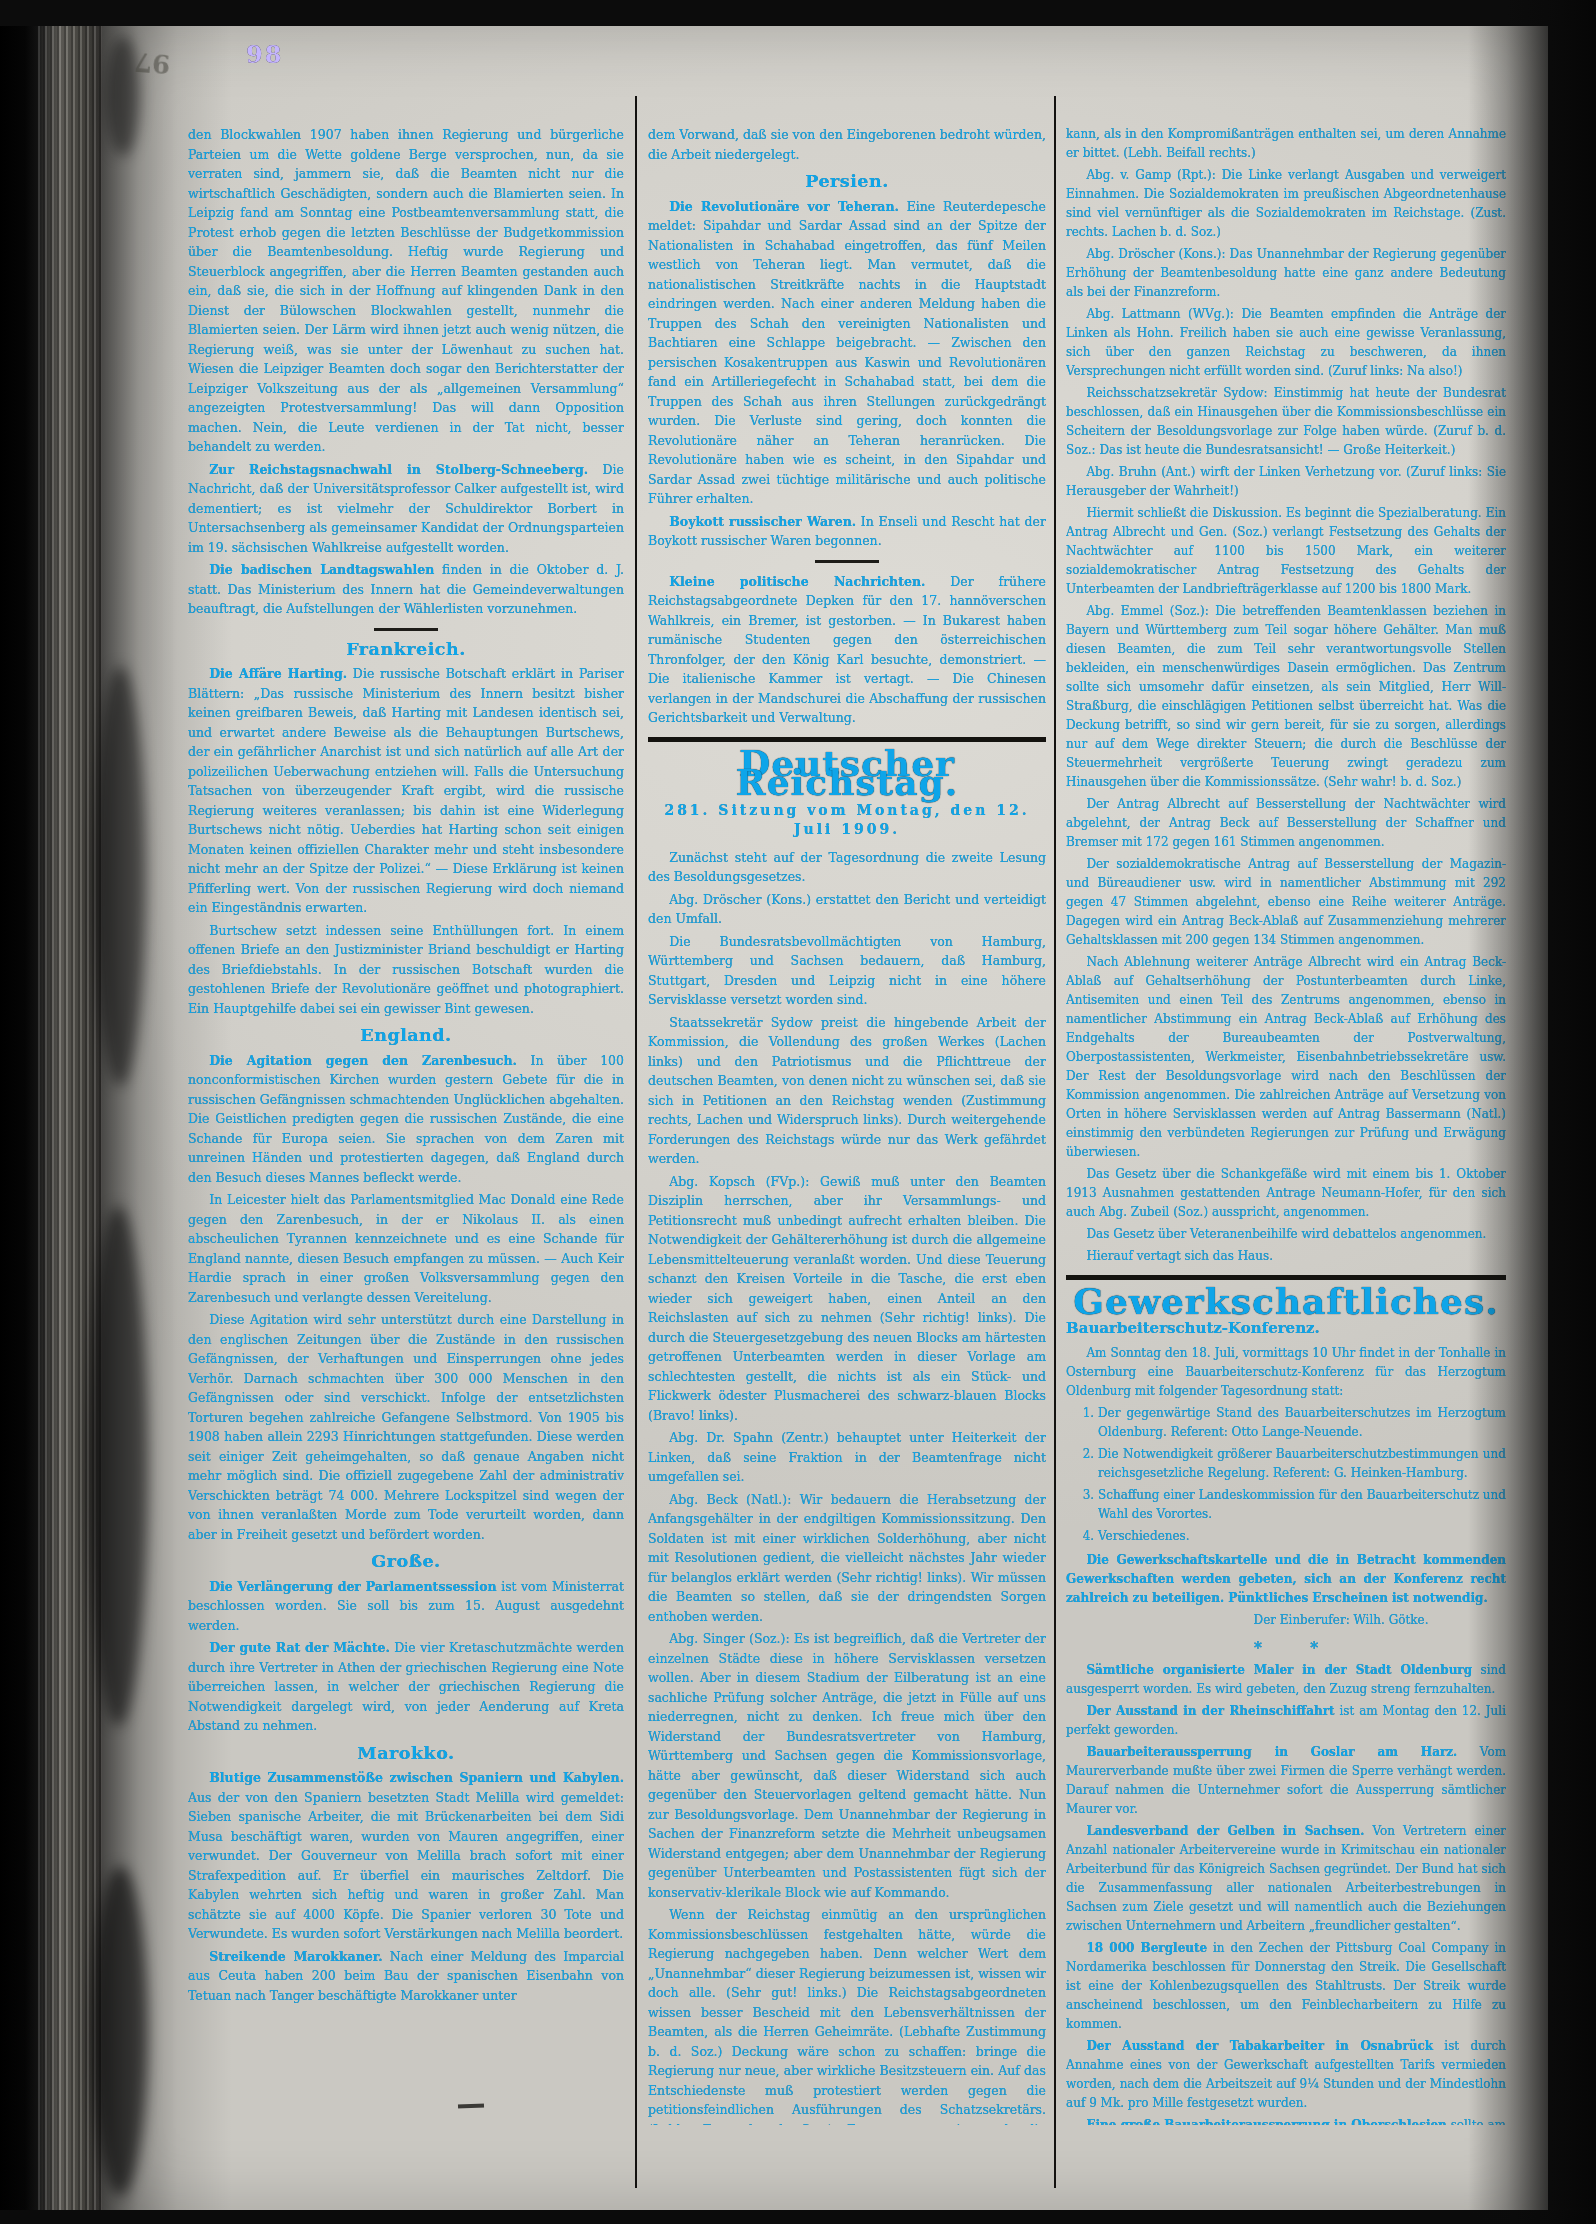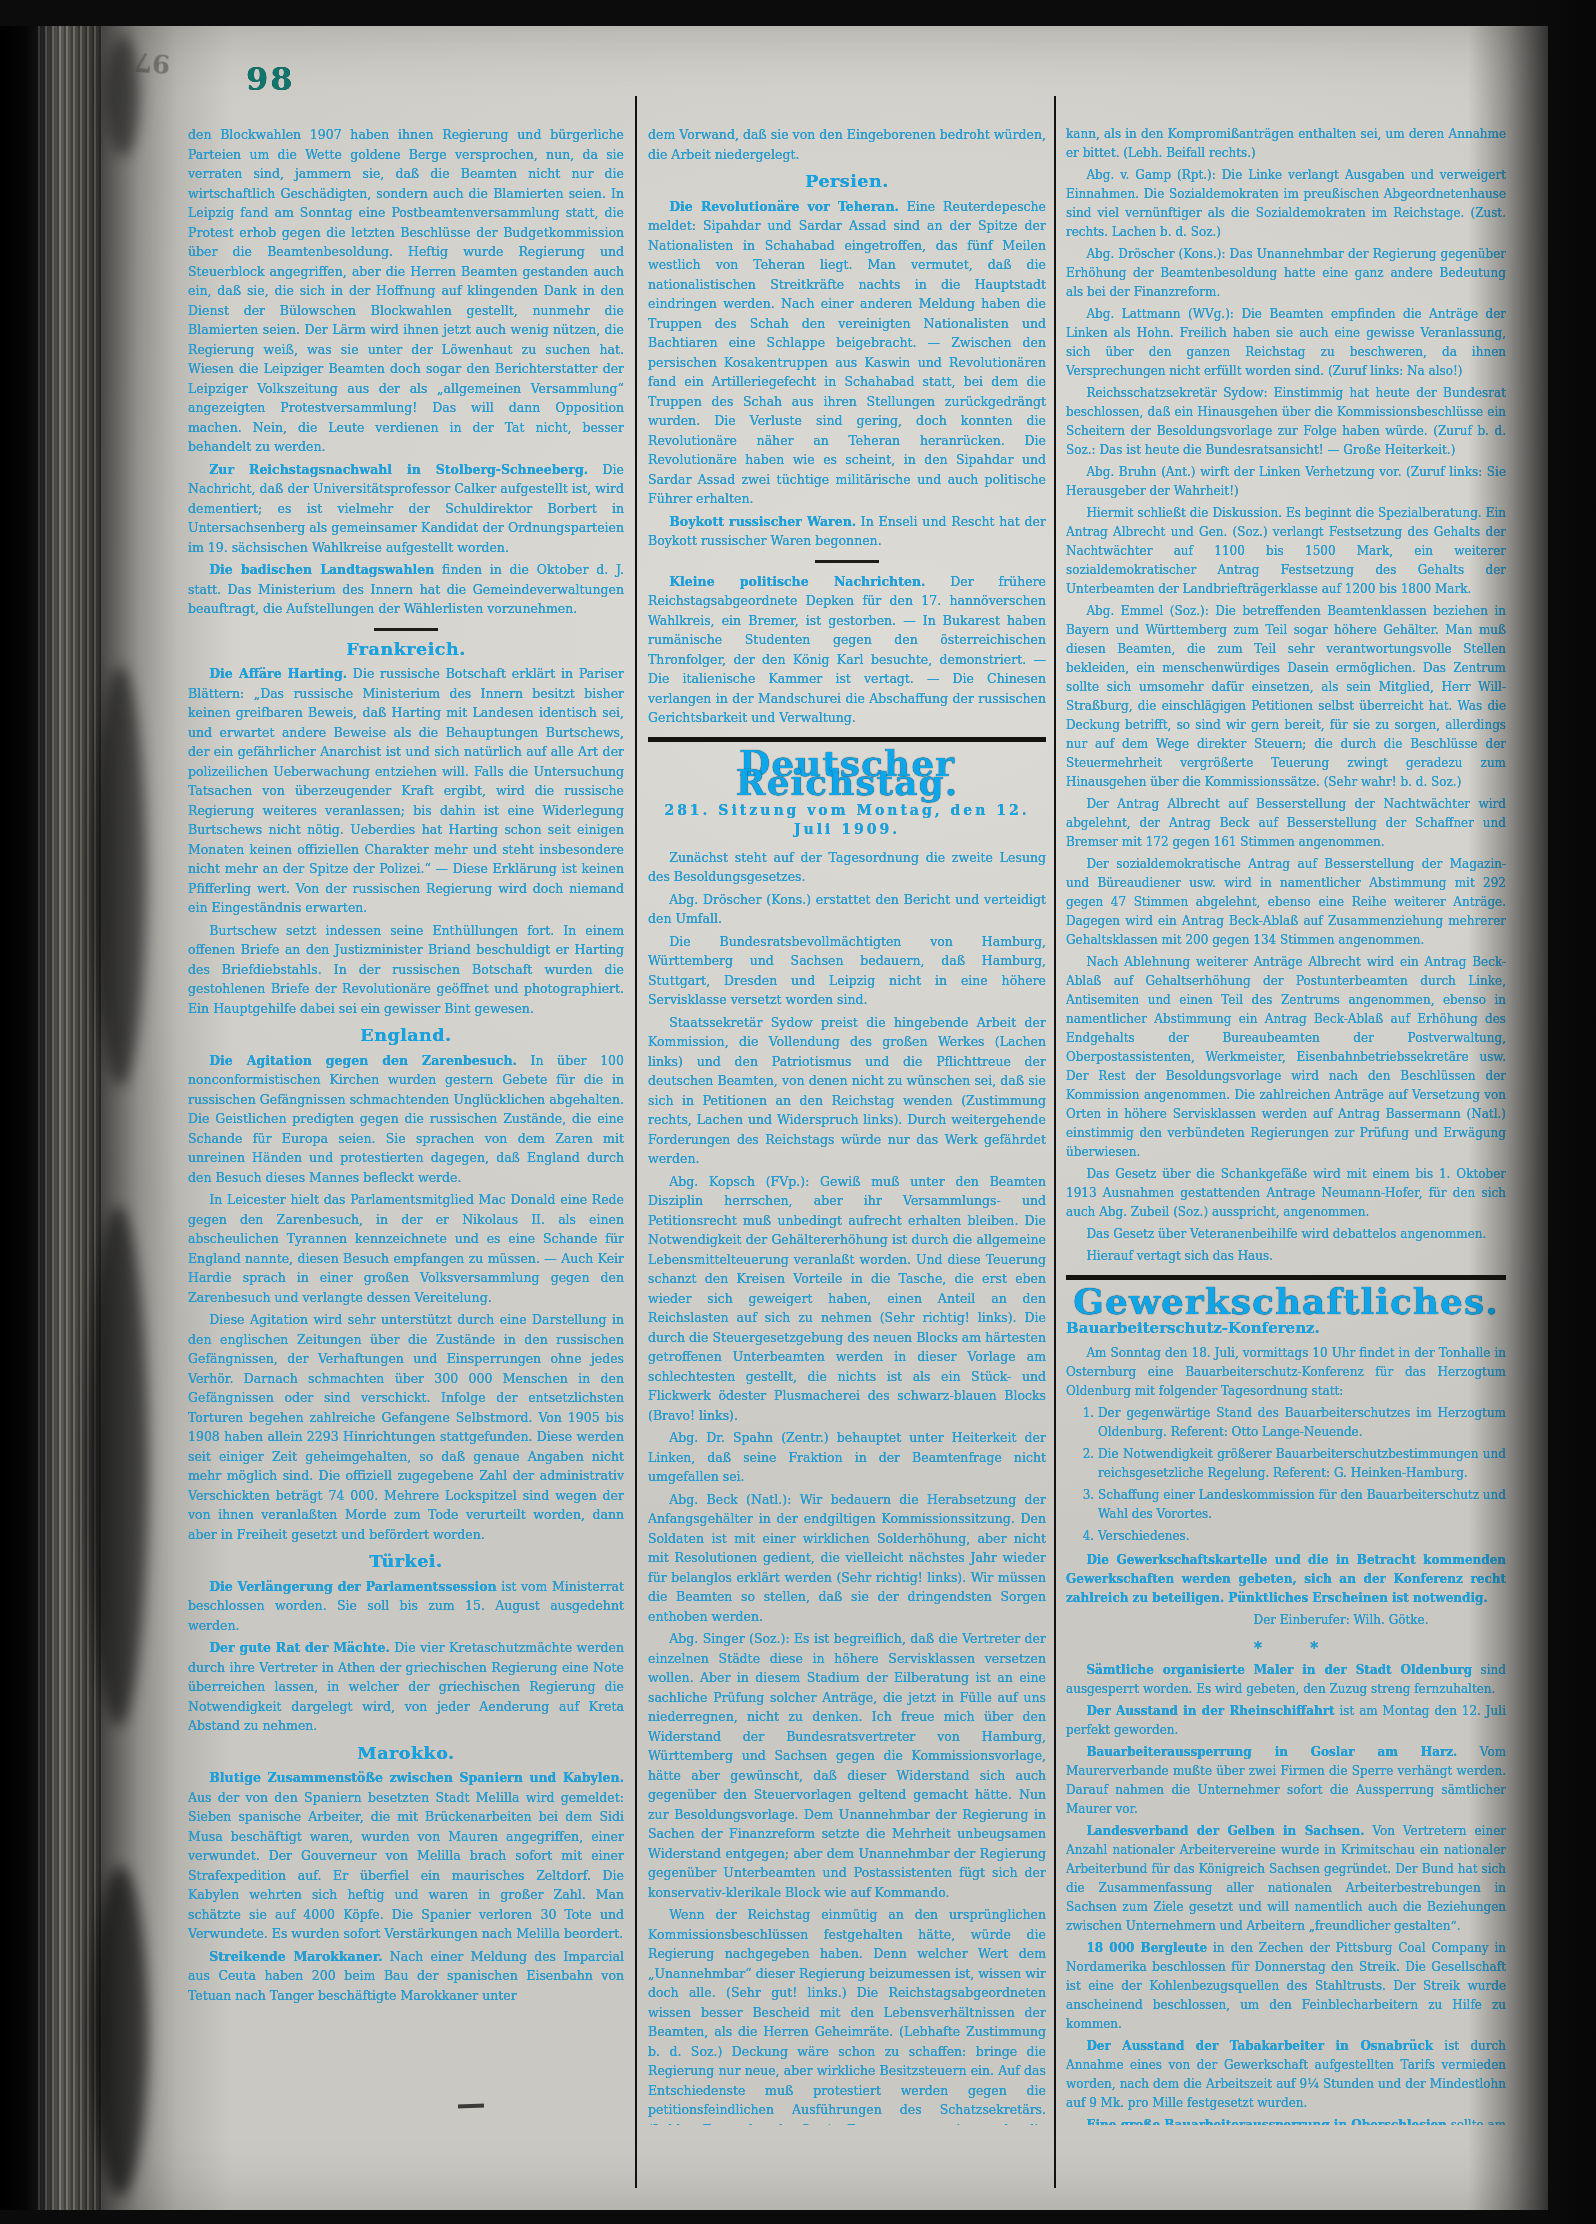--- a/index.html
+++ b/index.html
@@ -29,22 +29,22 @@
     background:linear-gradient(90deg,rgba(0,0,0,.60) 0%,rgba(0,0,0,.28) 28%,rgba(0,0,0,.10) 58%,rgba(0,0,0,0) 100%);}
   .blotch{position:absolute;border-radius:50%;filter:blur(7px);}
   .blotch.b1{left:-8px;top:640px;width:52px;height:420px;background:rgba(10,10,10,.55);}
   .blotch.b2{left:-14px;top:1180px;width:60px;height:520px;background:rgba(12,12,12,.6);}
   .blotch.b3{left:-10px;top:1840px;width:56px;height:330px;background:rgba(8,8,8,.65);}
   .blotch.b4{left:4px;top:10px;width:34px;height:120px;background:rgba(10,10,10,.5);}
   .speck-dash{position:absolute;left:356px;top:2078px;width:26px;height:4px;background:#3b3a36;
     filter:blur(.6px);transform:rotate(-2deg);}
 
   
-  .page-number{position:absolute;left:246px;top:60px;font-size:32px;font-weight:bold;
-    color:#0f766e;letter-spacing:2px;text-shadow:0 0 .6px #141311;}
+  .page-number{position:absolute;left:246px;top:40px;font-size:24px;font-weight:bold;
+    color:#c4b5fd;letter-spacing:2px;text-shadow:0 0 .6px #141311;}
   .ghost-number{position:absolute;left:134px;top:48px;font-size:26px;font-weight:bold;
     color:#4a4942;opacity:.55;transform:rotate(184deg);filter:blur(.7px);display:inline-block;}
 
   
   .col{position:absolute;top:125px;height:2000px;overflow:hidden;
     text-align:justify;color:#0ea5e9;font-size:12.5px;line-height:19.5px;
     text-shadow:0 0 .4px rgba(25,24,20,.55);}
   #col1{left:188px;width:436px;}
   #col2{left:648px;width:398px;}
   #col3{left:1066px;width:440px;font-size:12px;line-height:19px;}
@@ -94,21 +94,21 @@
     <p class="para"><b class="ld">Zur Reichstagsnachwahl in Stolberg-Schneeberg.</b> Die Nachricht, daß der Universitätsprofessor Calker aufgestellt ist, wird dementiert; es ist vielmehr der Schuldirektor Borbert in Untersachsenberg als gemeinsamer Kandidat der Ordnungsparteien im 19. sächsischen Wahlkreise aufgestellt worden.</p>
     <p class="para"><b class="ld">Die badischen Landtagswahlen</b> finden in die Oktober d. J. statt. Das Ministerium des Innern hat die Gemeindeverwaltungen beauftragt, die Aufstellungen der Wählerlisten vorzunehmen.</p>
     <div class="short-rule"></div>
     <h3 class="sec-h">Frankreich.</h3>
     <p class="para"><b class="ld">Die Affäre Harting.</b> Die russische Botschaft erklärt in Pariser Blättern: „Das russische Ministerium des Innern besitzt bisher keinen greifbaren Beweis, daß Harting mit Landesen identisch sei, und erwartet andere Beweise als die Behauptungen Burtschews, der ein gefährlicher Anarchist ist und sich natürlich auf alle Art der polizeilichen Ueberwachung entziehen will. Falls die Untersuchung Tatsachen von überzeugender Kraft ergibt, wird die russische Regierung weiteres veranlassen; bis dahin ist eine Widerlegung Burtschews nicht nötig. Ueberdies hat Harting schon seit einigen Monaten keinen offiziellen Charakter mehr und steht insbesondere nicht mehr an der Spitze der Polizei.“ — Diese Erklärung ist keinen Pfifferling wert. Von der russischen Regierung wird doch niemand ein Eingeständnis erwarten.</p>
     <p class="para">Burtschew setzt indessen seine Enthüllungen fort. In einem offenen Briefe an den Justizminister Briand beschuldigt er Harting des Briefdiebstahls. In der russischen Botschaft wurden die gestohlenen Briefe der Revolutionäre geöffnet und photographiert. Ein Hauptgehilfe dabei sei ein gewisser Bint gewesen.</p>
     <h3 class="sec-h">England.</h3>
     <p class="para"><b class="ld">Die Agitation gegen den Zarenbesuch.</b> In über 100 nonconformistischen Kirchen wurden gestern Gebete für die in russischen Gefängnissen schmachtenden Unglücklichen abgehalten. Die Geistlichen predigten gegen die russischen Zustände, die eine Schande für Europa seien. Sie sprachen von dem Zaren mit unreinen Händen und protestierten dagegen, daß England durch den Besuch dieses Mannes befleckt werde.</p>
     <p class="para">In Leicester hielt das Parlamentsmitglied Mac Donald eine Rede gegen den Zarenbesuch, in der er Nikolaus II. als einen abscheulichen Tyrannen kennzeichnete und es eine Schande für England nannte, diesen Besuch empfangen zu müssen. — Auch Keir Hardie sprach in einer großen Volksversammlung gegen den Zarenbesuch und verlangte dessen Vereitelung.</p>
     <p class="para">Diese Agitation wird sehr unterstützt durch eine Darstellung in den englischen Zeitungen über die Zustände in den russischen Gefängnissen, der Verhaftungen und Einsperrungen ohne jedes Verhör. Darnach schmachten über 300 000 Menschen in den Gefängnissen oder sind verschickt. Infolge der entsetzlichsten Torturen begehen zahlreiche Gefangene Selbstmord. Von 1905 bis 1908 haben allein 2293 Hinrichtungen stattgefunden. Diese werden seit einiger Zeit geheimgehalten, so daß genaue Angaben nicht mehr möglich sind. Die offiziell zugegebene Zahl der administrativ Verschickten beträgt 74 000. Mehrere Lockspitzel sind wegen der von ihnen veranlaßten Morde zum Tode verurteilt worden, dann aber in Freiheit gesetzt und befördert worden.</p>
-    <h3 class="sec-h">Türkei.</h3>
+    <h3 class="sec-h">Große.</h3>
     <p class="para"><b class="ld">Die Verlängerung der Parlamentssession</b> ist vom Ministerrat beschlossen worden. Sie soll bis zum 15. August ausgedehnt werden.</p>
     <p class="para"><b class="ld">Der gute Rat der Mächte.</b> Die vier Kretaschutzmächte werden durch ihre Vertreter in Athen der griechischen Regierung eine Note überreichen lassen, in welcher der griechischen Regierung die Notwendigkeit dargelegt wird, von jeder Aenderung auf Kreta Abstand zu nehmen.</p>
     <h3 class="sec-h">Marokko.</h3>
     <p class="para"><b class="ld">Blutige Zusammenstöße zwischen Spaniern und Kabylen.</b> Aus der von den Spaniern besetzten Stadt Melilla wird gemeldet: Sieben spanische Arbeiter, die mit Brückenarbeiten bei dem Sidi Musa beschäftigt waren, wurden von Mauren angegriffen, einer verwundet. Der Gouverneur von Melilla brach sofort mit einer Strafexpedition auf. Er überfiel ein maurisches Zeltdorf. Die Kabylen wehrten sich heftig und waren in großer Zahl. Man schätzte sie auf 4000 Köpfe. Die Spanier verloren 30 Tote und Verwundete. Es wurden sofort Verstärkungen nach Melilla beordert.</p>
     <p class="para"><b class="ld">Streikende Marokkaner.</b> Nach einer Meldung des Imparcial aus Ceuta haben 200 beim Bau der spanischen Eisenbahn von Tetuan nach Tanger beschäftigte Marokkaner unter</p>
   </div>
 <div class="col" id="col2">
     <p class="cont">dem Vorwand, daß sie von den Eingeborenen bedroht würden, die Arbeit niedergelegt.</p>
     <h3 class="sec-h">Persien.</h3>
     <p class="para"><b class="ld">Die Revolutionäre vor Teheran.</b> Eine Reuterdepesche meldet: Sipahdar und Sardar Assad sind an der Spitze der Nationalisten in Schahabad eingetroffen, das fünf Meilen westlich von Teheran liegt. Man vermutet, daß die nationalistischen Streitkräfte nachts in die Hauptstadt eindringen werden. Nach einer anderen Meldung haben die Truppen des Schah den vereinigten Nationalisten und Bachtiaren eine Schlappe beigebracht. — Zwischen den persischen Kosakentruppen aus Kaswin und Revolutionären fand ein Artilleriegefecht in Schahabad statt, bei dem die Truppen des Schah aus ihren Stellungen zurückgedrängt wurden. Die Verluste sind gering, doch konnten die Revolutionäre näher an Teheran heranrücken. Die Revolutionäre haben wie es scheint, in den Sipahdar und Sardar Assad zwei tüchtige militärische und auch politische Führer erhalten.</p>

